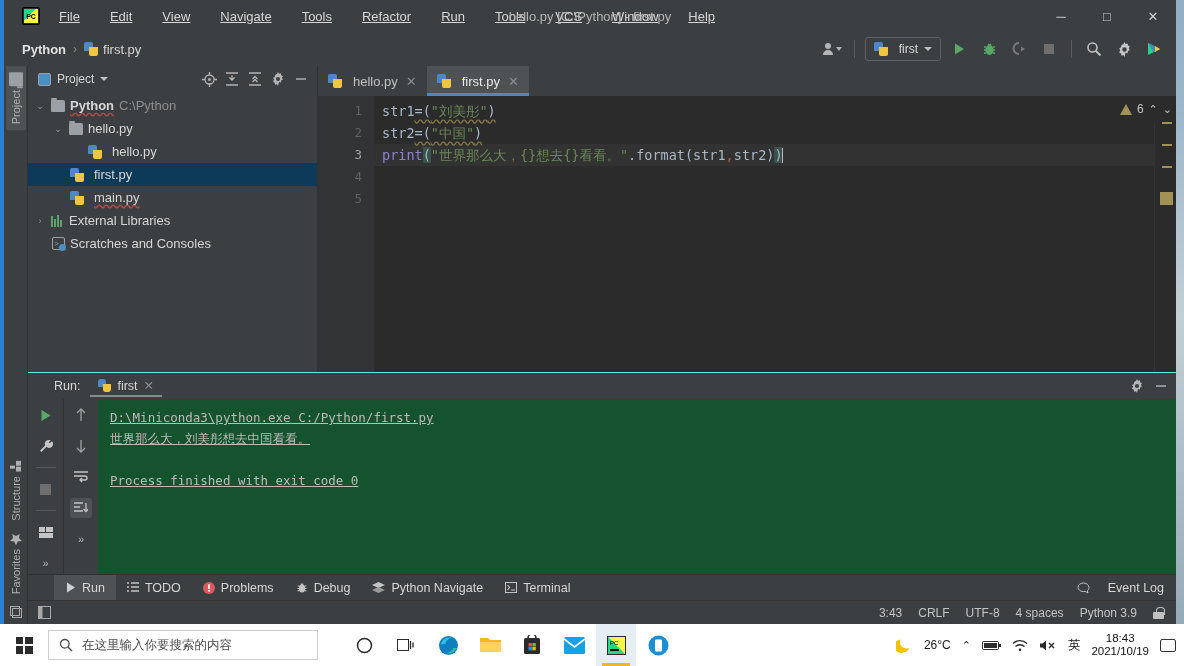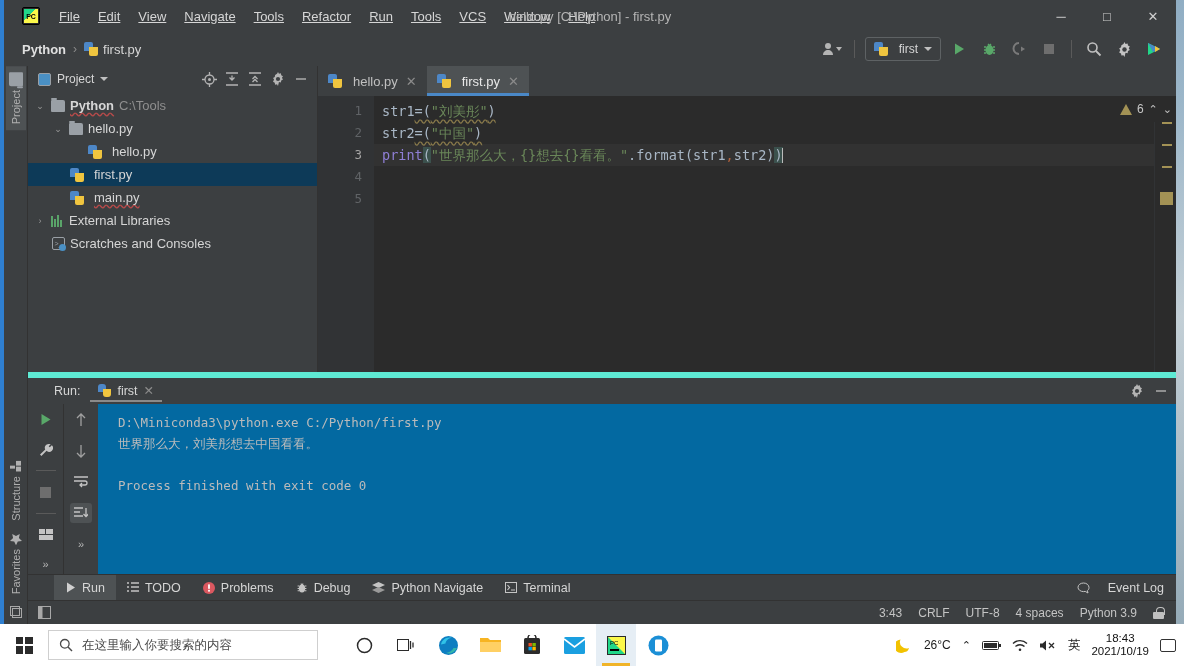--- a/index.html
+++ b/index.html
@@ -32,21 +32,21 @@
   .logo {
     width:18px; height:18px; margin-left:18px; margin-right:10px;
     background:#2b2b2b; border:1px solid #000; border-radius:2px;
     position:relative; display:flex; align-items:center; justify-content:center;
   }
   .logo:before{
     content:""; position:absolute; left:1px; top:1px; right:1px; bottom:1px;
     background:linear-gradient(135deg,#21d789 0%,#21d789 40%,#fcf84a 41%,#fcf84a 100%);
   }
   .logo span{ position:relative; z-index:2; font-size:7px; color:#000; font-weight:bold; }
-  .menubar { display:flex; align-items:flex-end; gap:0px; }
+  .menubar { display:flex; align-items:flex-end; gap:12px; }
   .menu-item {
     font-size:13px; color:#d6d6d6; padding:4px 9px; cursor:default; white-space:nowrap;
   }
   .menu-item u { text-decoration:underline; }
   .title-text {
     position:absolute; left:50%; transform:translateX(-50%);
     font-size:13px; color:#b5b5b5; white-space:nowrap;
   }
   .winbtns { position:absolute; right:0; top:0; height:32px; display:flex; }
   .winbtn {
@@ -193,21 +193,21 @@
     display:flex; align-items:center; justify-content:flex-end; gap:5px;
     font-size:12px; color:#c8c8c8; z-index:3; background:#2b2b2b; padding-right:4px;
   }
   .warn-tri {
     width:0;height:0;border-left:6px solid transparent;border-right:6px solid transparent;
     border-bottom:11px solid #a39255; position:relative;
   }
   .chev{ color:#c0c0c0; font-size:11px; }
 
   
-  .runpanel { flex:1; display:flex; flex-direction:column; min-height:0; background:#3c3f41; border-top:6px solid #5eead4;justify-content:flex-end; }
+  .runpanel { flex:1; display:flex; flex-direction:column; min-height:0; background:#3c3f41; border-top:1px solid #5eead4;justify-content:flex-end; }
   .run-head { height:26px; display:flex; align-items:center; padding-left:26px; gap:10px; position:relative; flex:0 0 26px; }
   .run-label{ font-size:12.5px; color:#d6d6d6; }
   .run-tab {
     display:flex; align-items:center; gap:6px; font-size:12.5px; color:#d6d6d6;
     padding:3px 8px 4px; position:relative;
   }
   .run-tab:after{ content:""; position:absolute; left:0;right:0;bottom:0;height:2px;background:#8a8a8a; }
   .pylogo { width:13px;height:13px;flex:0 0 13px;position:relative; }
   .pylogo:before{content:"";position:absolute;left:0;top:0;width:8px;height:8px;background:#4d87c7;border-radius:3px 3px 0 0;}
   .pylogo:after{content:"";position:absolute;right:0;bottom:0;width:8px;height:8px;background:#f0c53f;border-radius:0 0 3px 3px;}
@@ -215,23 +215,23 @@
   .run-body { flex:1; display:flex; min-height:0; }
   .runtools {
     width:36px; flex:0 0 36px; display:flex; flex-direction:column; align-items:center;
     padding-top:6px; gap:11px; border-right:1px solid #323232;
   }
   .runtools2 { width:34px; flex:0 0 34px; display:flex; flex-direction:column; align-items:center; padding-top:6px; gap:11px; }
   .rt { width:22px;height:20px;display:flex;align-items:center;justify-content:center; color:#b4b4b4; font-size:13px; }
   .rt.act{ background:#4e5254; border-radius:3px; }
   .rt-sep{ width:20px;height:1px;background:#5a5a5a; }
   .console {
-    flex:1; background:#0369a1; font-family:"DejaVu Sans Mono", monospace;
-    font-size:12.5px; color:#bbbbbb; padding:8px 0 0 20px; line-height:21px; min-width:0;
-    overflow:hidden; white-space:pre;
+    flex:1; background:#14532d; font-family:"DejaVu Sans Mono", monospace;
+    font-size:12.5px; color:#bbbbbb; padding:8px 0 0 12px; line-height:21px; min-width:0;
+    overflow:hidden; white-space:pre;text-decoration:underline;
   }
   .console .cjk { font-family:"DejaVu Sans", sans-serif; font-size:12.5px; }
 
   
   .bottombar {
     height:26px; background:#3c3f41; display:flex; align-items:center;
     border-top:1px solid #323232; padding-left:26px; gap:0; flex:0 0 26px;
   }
   .btab {
     display:flex; align-items:center; gap:6px; font-size:12.5px; color:#d6d6d6;
@@ -456,21 +456,21 @@
                     </svg>
                 </div>
               </div>
             </div>
 
             <div class="tree">
               <div class="node" style="padding-left:6px">
                 <span class="arrow">⌄</span>
                 <span class="folder"></span>
                 <b class="wavy">Python</b>
-                <span class="dim">C:\Tools</span>
+                <span class="dim">C:\Python</span>
               </div>
               <div class="node" style="padding-left:24px">
                 <span class="arrow">⌄</span>
                 <span class="folder"></span>
                 <span>hello.py</span>
               </div>
               <div class="node" style="padding-left:60px">
                 <span class="pyicon"></span>
                 <span>hello.py</span>
               </div>

